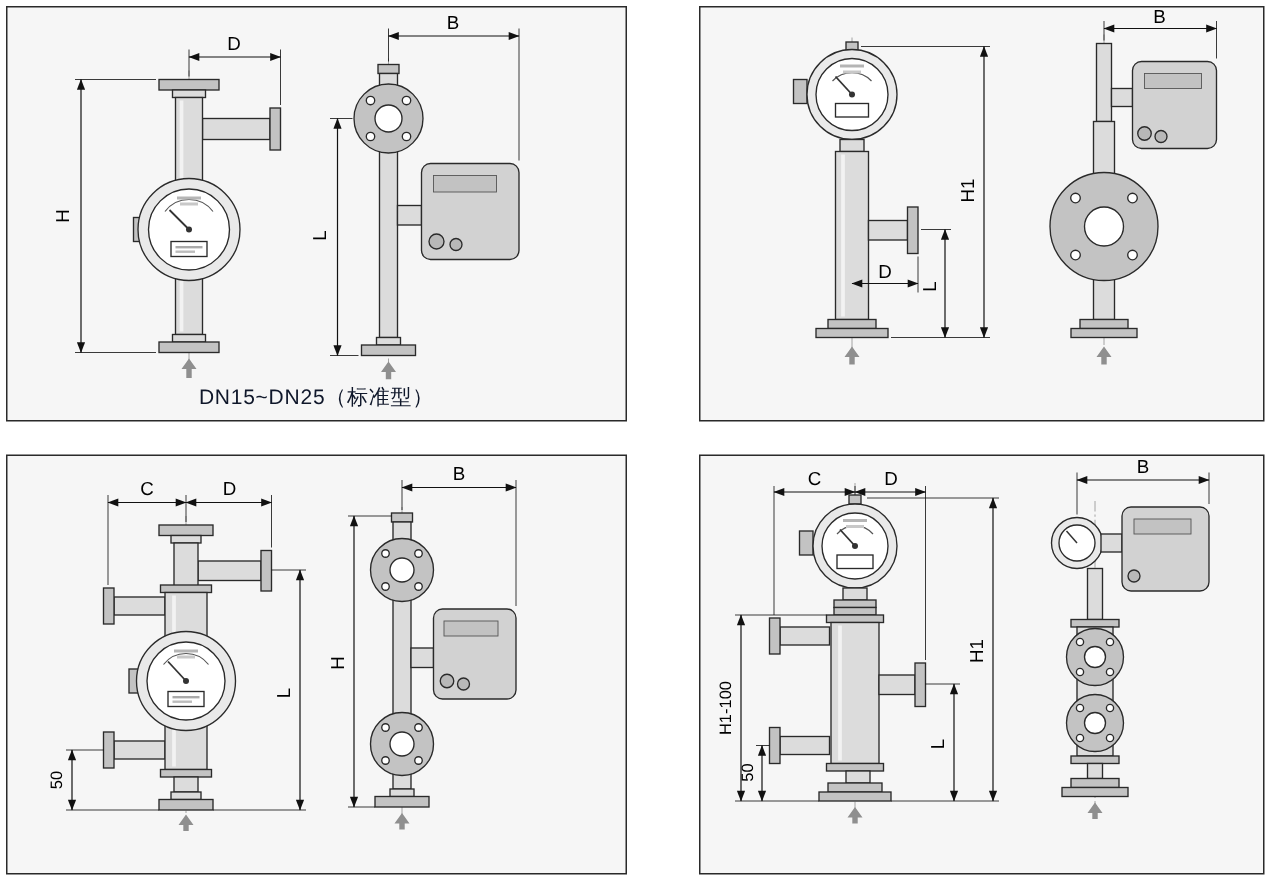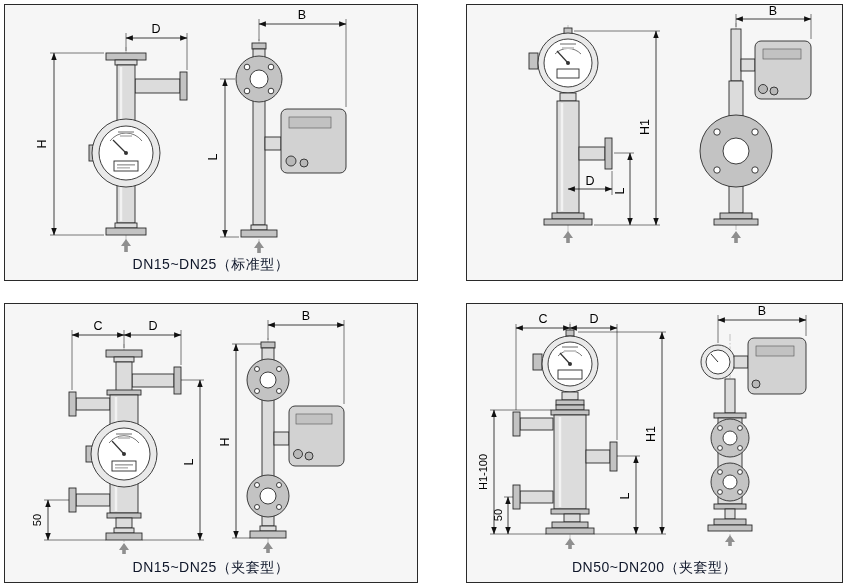--- a/index.html
+++ b/index.html
@@ -280,21 +280,20 @@
         <line class="ext" x1="255" y1="40" x2="226" y2="40"></line>
         <line class="ext" x1="244" y1="234" x2="226" y2="234"></line>
         <line class="dim" x1="230" y1="40" x2="230" y2="234" marker-start="url(#arr)" marker-end="url(#arr)"></line>
         <text class="dimtext" x="223" y="138" text-anchor="middle" transform="rotate(-90 223 138)">H</text>
         <line class="ext" x1="262" y1="36" x2="262" y2="16"></line>
         <line class="ext" x1="338" y1="100" x2="338" y2="16"></line>
         <line class="dim" x1="262" y1="21" x2="338" y2="21" marker-start="url(#arr)" marker-end="url(#arr)"></line>
         <text class="dimtext" x="300" y="16" text-anchor="middle">B</text>
       </g>
     </svg>
-    <div class="caption">DN15~DN25（夹套型）</div>
   </section>
 
   <section class="panel" style="left:466px;top:303px;width:377px;height:280px;">
     <svg viewBox="0 0 373 252" width="373" height="252">
 
       <g>
         <line class="cl" x1="102" y1="18" x2="102" y2="240"></line>
         <rect class="ln flange" x="98" y="26" width="8" height="6"></rect>
         <g>
           <rect class="ln flange" x="65" y="50" width="9" height="16"></rect>
@@ -389,16 +388,15 @@
         <path class="flow" d="M262,231 l5,7 h-3.2 v4 h-3.6 v-4 h-3.2 z"></path>
       </g>
 
       <g>
         <line class="ext" x1="250" y1="39" x2="250" y2="11"></line>
         <line class="ext" x1="338" y1="32" x2="338" y2="11"></line>
         <line class="dim" x1="250" y1="16" x2="338" y2="16" marker-start="url(#arr)" marker-end="url(#arr)"></line>
         <text class="dimtext" x="294" y="11" text-anchor="middle">B</text>
       </g>
     </svg>
-    <div class="caption">DN50~DN200（夹套型）</div>
   </section>
 
 </div>
 
 </body></html>

